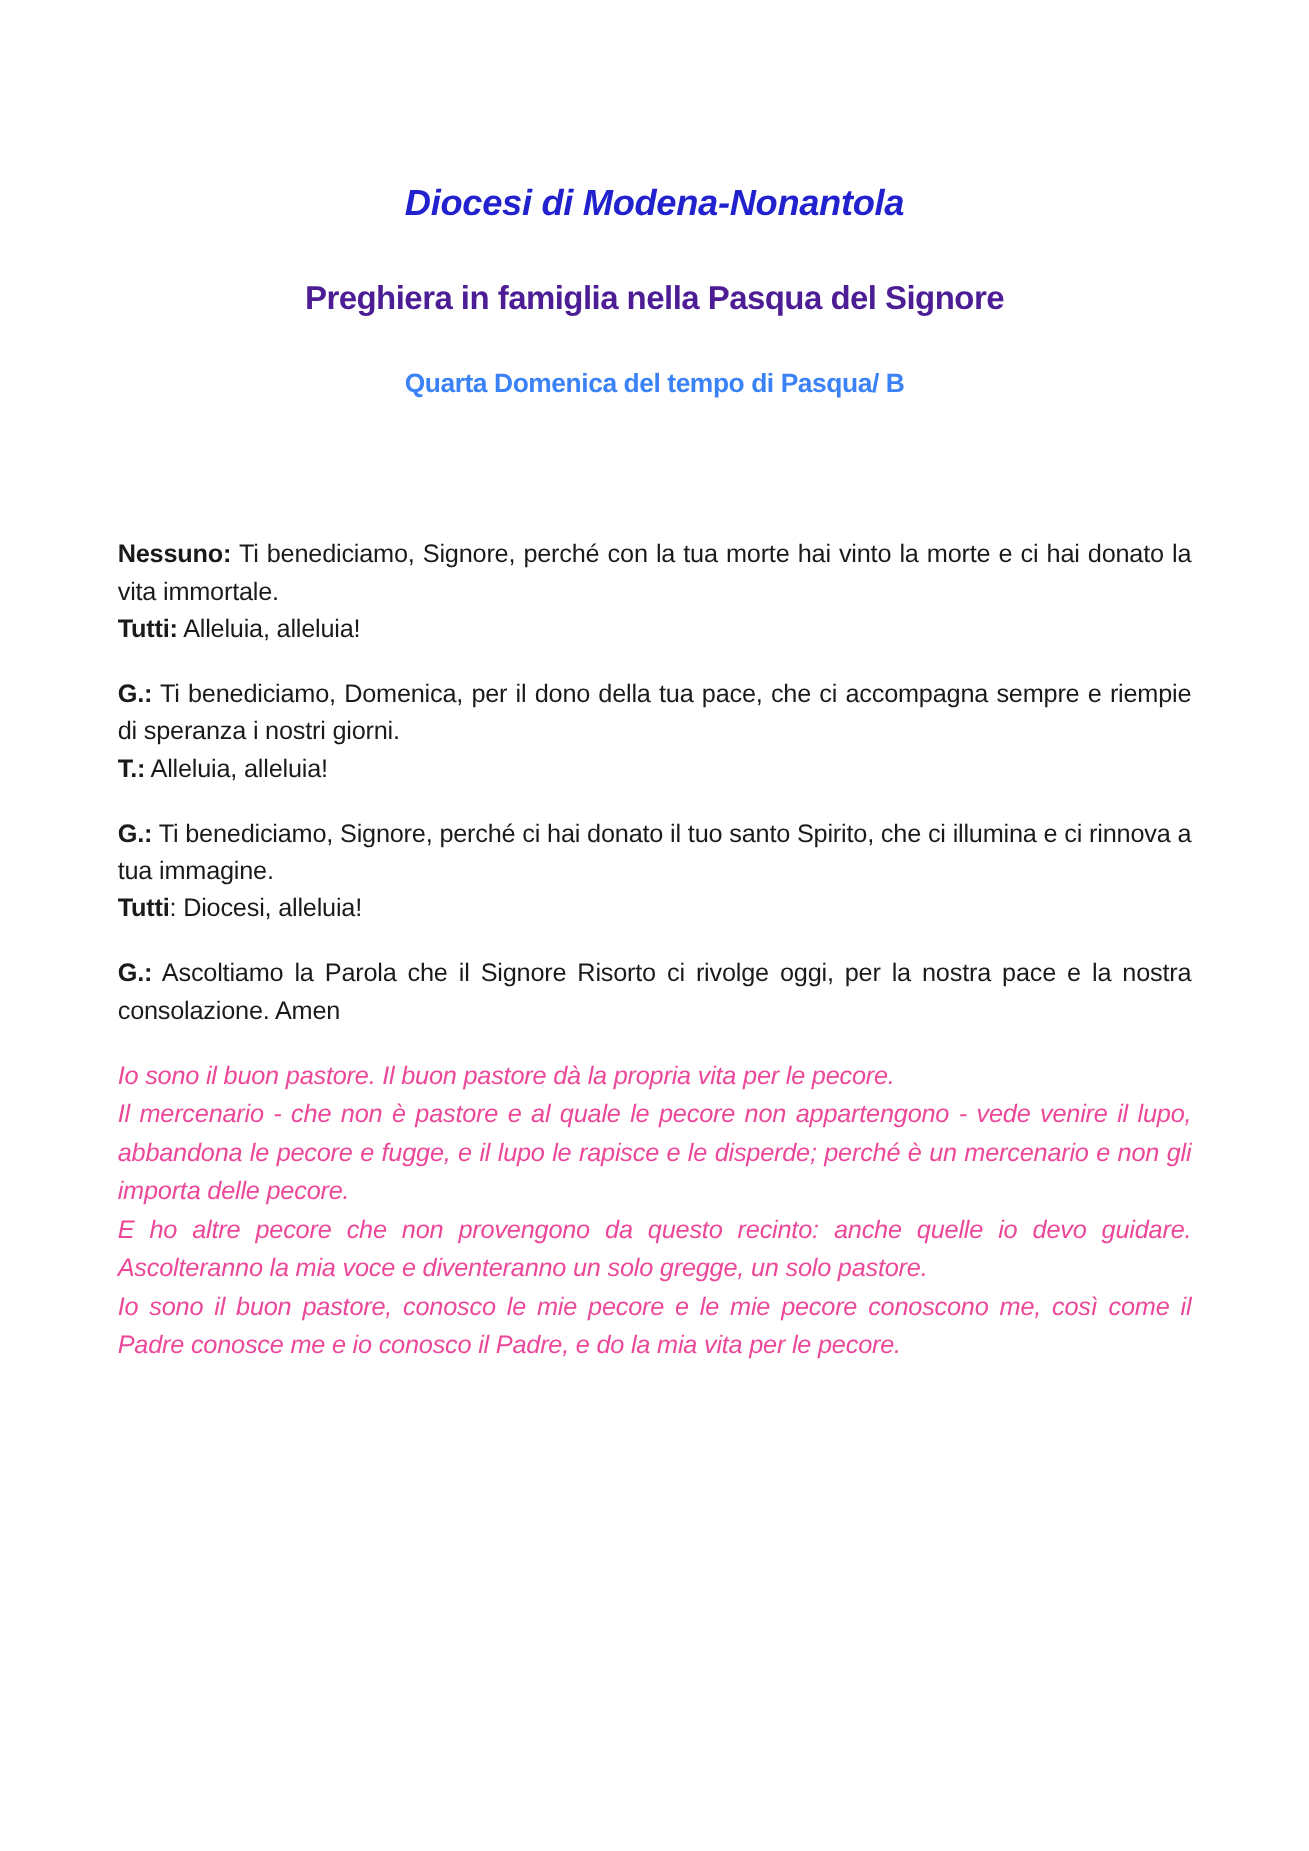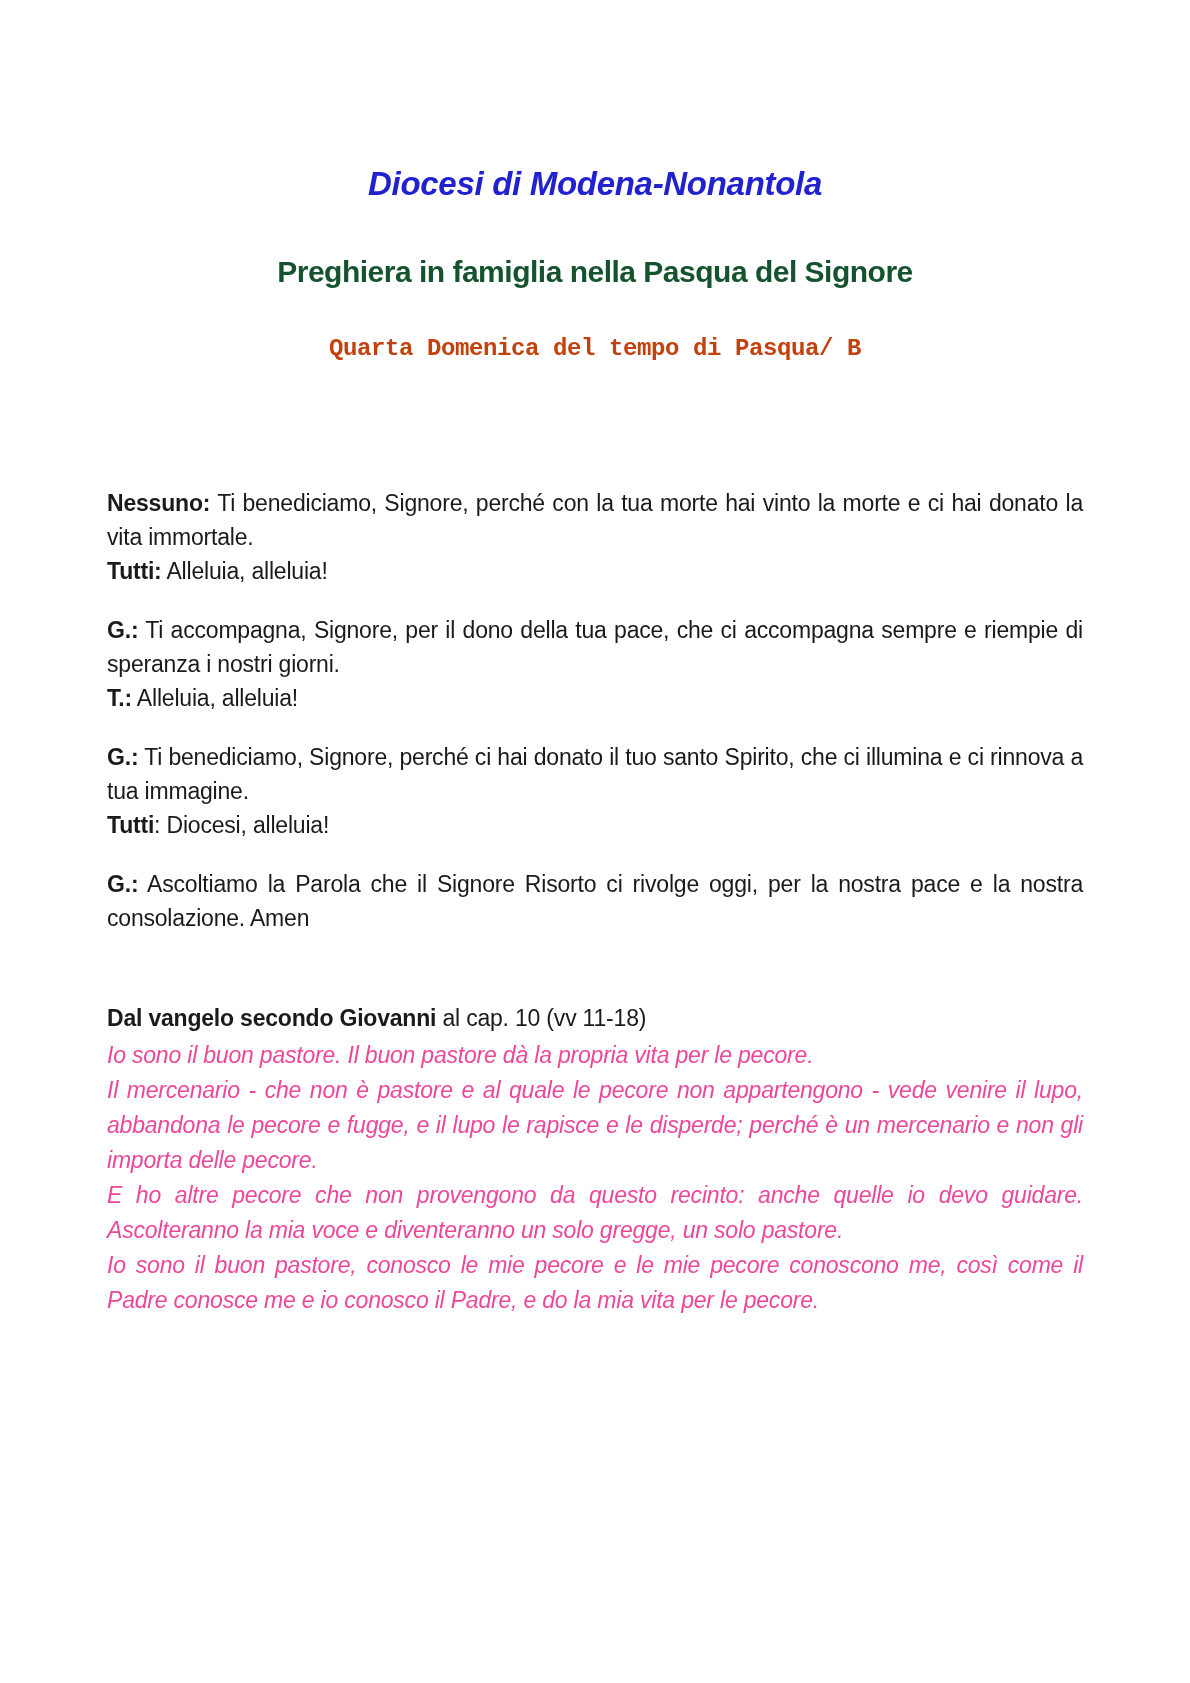--- a/index.html
+++ b/index.html
@@ -75,32 +75,31 @@
     letter-spacing: -0.2px;
     color: #ec4899;
   }
 </style>
 </head>
 <body>
 
 <div class="page">
   <h1 class="doc-title" id="doc-title" style="color: rgb(33, 33, 206);">Diocesi di Modena-Nonantola</h1>
 
-  <h2 class="doc-subtitle" id="doc-subtitle" style="color: #14532d;">Preghiera in famiglia nella Pasqua del Signore</h2>
+  <h2 class="doc-subtitle" id="doc-subtitle" style="color: #4c1d95;">Preghiera in famiglia nella Pasqua del Signore</h2>
 
-  <h3 class="doc-occasion" id="doc-occasion" style="color: #c2410c; font-family: Liberation Mono, monospace;">Quarta Domenica del tempo di Pasqua/ B</h3>
+  <h3 class="doc-occasion" id="doc-occasion" style="color: #3b82f6;">Quarta Domenica del tempo di Pasqua/ B</h3>
 
   <section class="prayers" id="prayers">
       <p class="prayer-block"><b>Nessuno:</b><span> Ti benediciamo, Signore, perché con la tua morte hai vinto la morte e ci hai donato la vita immortale.</span><br><b>Tutti:</b><span> Alleluia, alleluia!</span></p>
-      <p class="prayer-block"><b>G.:</b><span> Ti accompagna, Signore, per il dono della tua pace, che ci accompagna sempre e riempie di speranza i nostri giorni.</span><br><b>T.:</b><span> Alleluia, alleluia!</span></p>
+      <p class="prayer-block"><b>G.:</b><span> Ti benediciamo, Domenica, per il dono della tua pace, che ci accompagna sempre e riempie di speranza i nostri giorni.</span><br><b>T.:</b><span> Alleluia, alleluia!</span></p>
       <p class="prayer-block"><b>G.:</b><span> Ti benediciamo, Signore, perché ci hai donato il tuo santo Spirito, che ci illumina e ci rinnova a tua immagine.</span><br><b>Tutti</b><span>: Diocesi, alleluia!</span></p>
       <p class="prayer-block"><b>G.:</b><span> Ascoltiamo la Parola che il Signore Risorto ci rivolge oggi, per la nostra pace e la nostra consolazione. Amen</span></p>
     </section>
 
-  <p class="gospel-heading"><b>Dal vangelo secondo Giovanni</b><span> al cap. 10 (vv 11-18)</span></p>
 
   <section class="gospel" id="gospel">
       <p>Io sono il buon pastore. Il buon pastore dà la propria vita per le pecore.</p>
       <p>Il mercenario - che non è pastore e al quale le pecore non appartengono - vede venire il lupo, abbandona le pecore e fugge, e il lupo le rapisce e le disperde; perché è un mercenario e non gli importa delle pecore.</p>
       <p>E ho altre pecore che non provengono da questo recinto: anche quelle io devo guidare. Ascolteranno la mia voce e diventeranno un solo gregge, un solo pastore.</p>
       <p>Io sono il buon pastore, conosco le mie pecore e le mie pecore conoscono me, così come il Padre conosce me e io conosco il Padre, e do la mia vita per le pecore.</p>
     </section>
 </div>
 
 </body></html>

